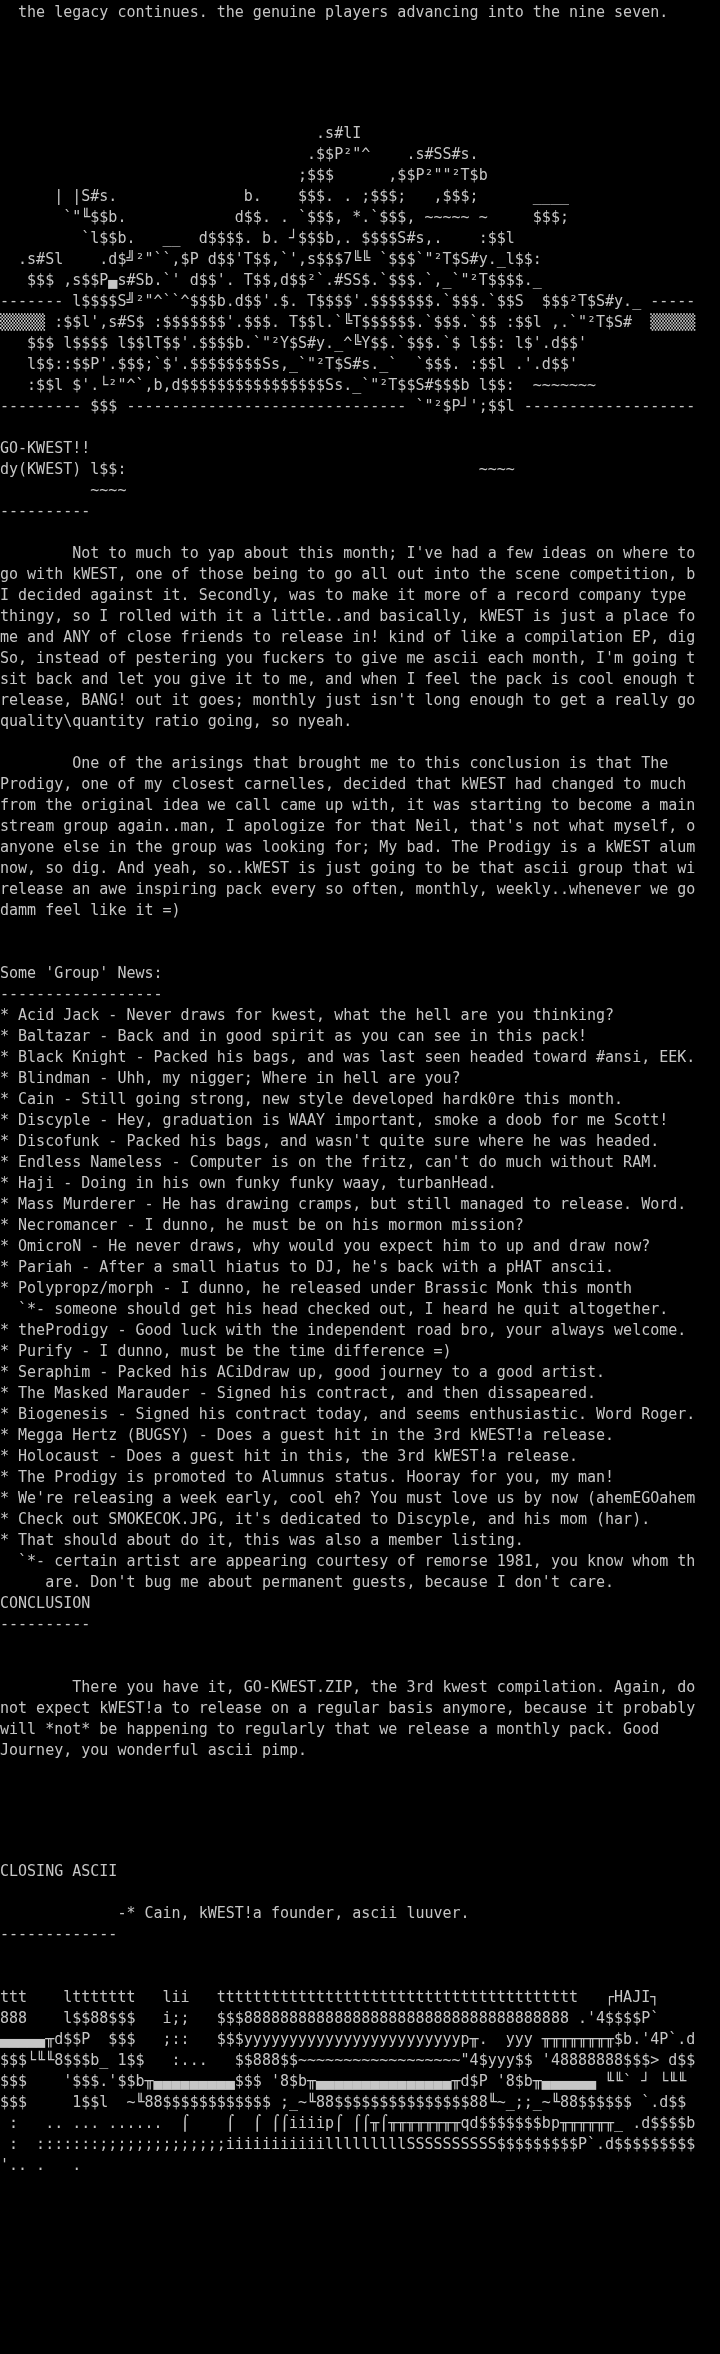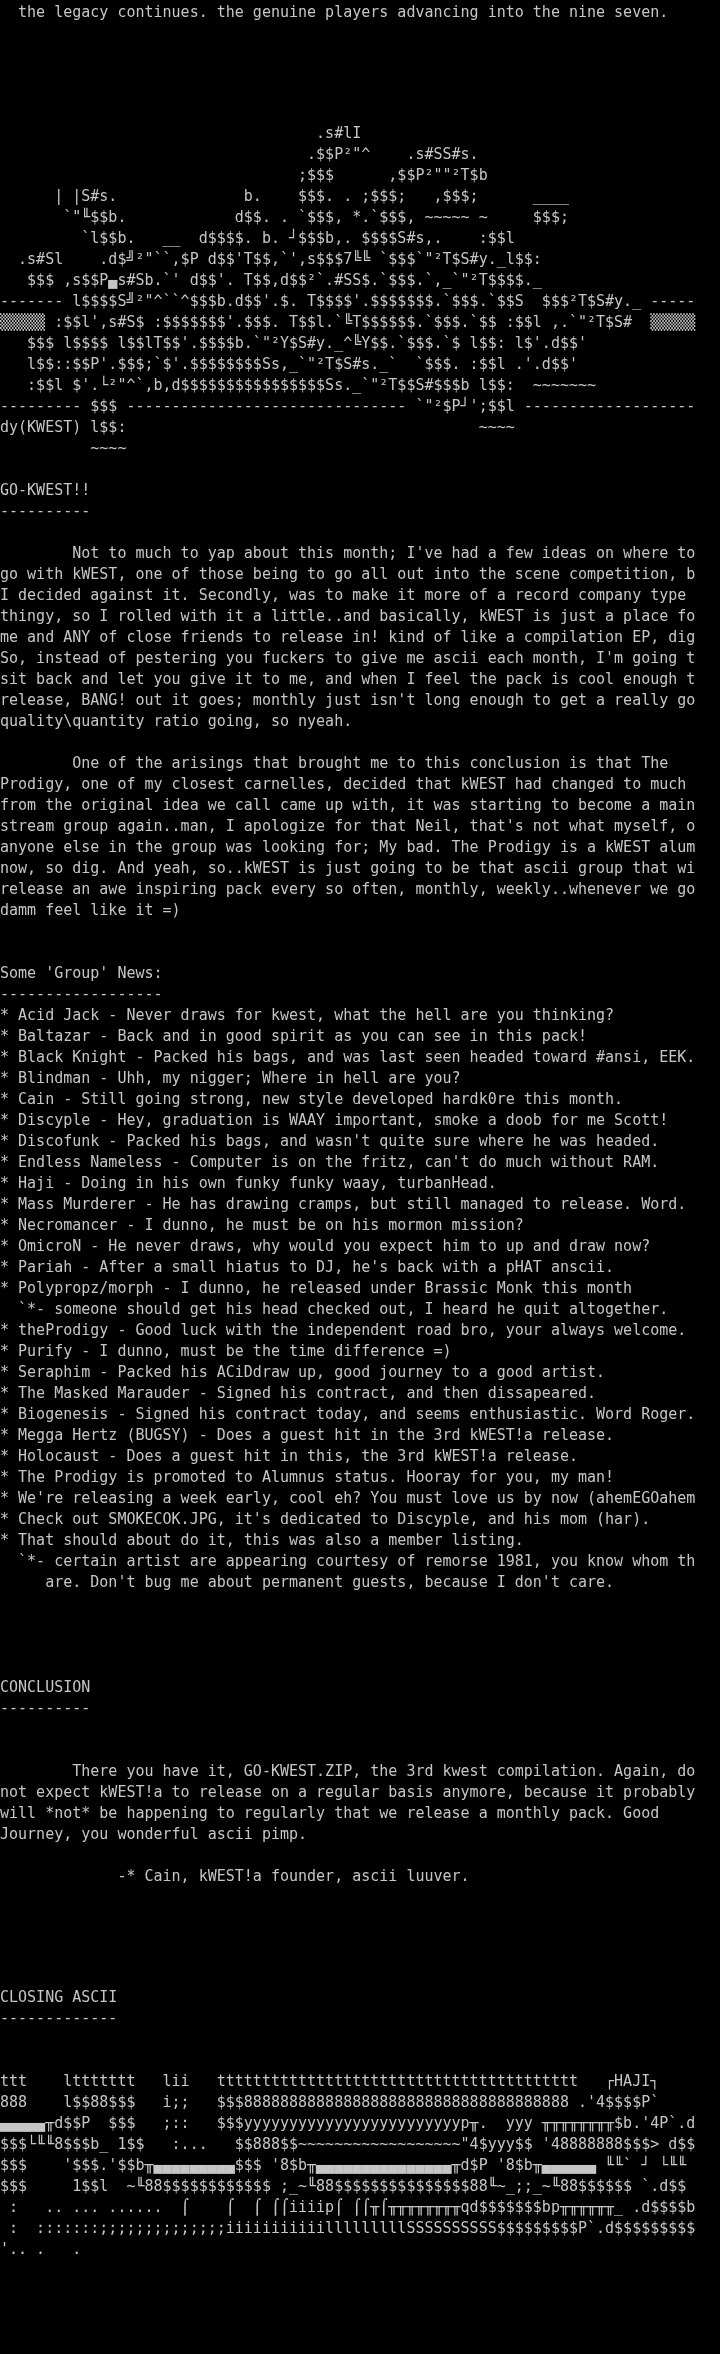--- a/index.html
+++ b/index.html
@@ -10,21 +10,21 @@
     font-size:15px;
     line-height:21px;
     color:#c6c6c6;
     white-space:pre;
     overflow:hidden;
     width:696px;
   }
   .mt1{margin-top:21px}
   .mt2{margin-top:42px}
   .mt3{margin-top:100px}
-  .mt4{margin-top:84px}
+  .mt4{}
 </style>
 </head>
 <body>
 
 <div>
 
   <pre class="txt">  the legacy continues. the genuine players advancing into the nine seven.</pre>
 
   <pre class="txt mt3">                                   .s#lI
                                   .$$P²"^    .s#SS#s.
@@ -34,24 +34,24 @@
          `l$$b.   __  d$$$$. b. ┘$$$b,. $$$$S#s,.    :$$l
   .s#Sl    .d$╝²"``,$P d$$'T$$,`',s$$$7╚╚ `$$$`"²T$S#y._l$$:
    $$$ ,s$$P▄s#Sb.`' d$$'. T$$,d$$²`.#SS$.`$$$.`,_`"²T$$$$._
 ------- l$$$$S╝²"^``^$$$b.d$$'.$. T$$$$'.$$$$$$$.`$$$.`$$S  $$$²T$S#y._ -------
 ▒▒▒▒▒ :$$l',s#S$ :$$$$$$$'.$$$. T$$l.`╚T$$$$$$.`$$$.`$$ :$$l ,.`"²T$S#  ▒▒▒▒▒
    $$$ l$$$$ l$$lT$$'.$$$$b.`"²Y$S#y._^╚Y$$.`$$$.`$ l$$: l$'.d$$'
    l$$::$$P'.$$$;`$'.$$$$$$$$Ss,_`"²T$S#s._`  `$$$. :$$l .'.d$$'
    :$$l $'.└²"^`,b,d$$$$$$$$$$$$$$$$Ss._`"²T$$S#$$$b l$$:  ~~~~~~~
 --------- $$$ ------------------------------- `"²$P┘';$$l ----------------------</pre>
 
+  <pre class="txt mt1">GO-KWEST!!</pre>
+
   <pre class="txt">dy(KWEST) l$$:                                       ~~~~
           ~~~~</pre>
-
-  <pre class="txt mt1">GO-KWEST!!</pre>
   <pre class="txt">----------</pre>
 
 
   <pre class="txt mt1">        Not to much to yap about this month; I've had a few ideas on where to
 go with kWEST, one of those being to go all out into the scene competition, but
 I decided against it. Secondly, was to make it more of a record company type
 thingy, so I rolled with it a little..and basically, kWEST is just a place for
 me and ANY of close friends to release in! kind of like a compilation EP, dig?
 So, instead of pestering you fuckers to give me ascii each month, I'm going to
 sit back and let you give it to me, and when I feel the pack is cool enough to
@@ -100,23 +100,23 @@
      are. Don't bug me about permanent guests, because I don't care.</pre>
 
   <pre class="txt mt4">CONCLUSION</pre>
   <pre class="txt">----------</pre>
 
   <pre class="txt mt2">        There you have it, GO-KWEST.ZIP, the 3rd kwest compilation. Again, do
 not expect kWEST!a to release on a regular basis anymore, because it probably
 will *not* be happening to regularly that we release a monthly pack. Good
 Journey, you wonderful ascii pimp.</pre>
 
+  <pre class="txt mt3">CLOSING ASCII</pre>
+
   <pre class="txt mt1">             -* Cain, kWEST!a founder, ascii luuver.</pre>
-
-  <pre class="txt mt3">CLOSING ASCII</pre>
   <pre class="txt">-------------</pre>
 
   <pre class="txt mt2">ttt    lttttttt   lii   tttttttttttttttttttttttttttttttttttttttt   ┌HAJI┐
 888    l$$88$$$   i;;   $$$888888888888888888888888888888888888 .'4$$$$P`
 ▄▄▄▄▄╥d$$P  $$$   ;::   $$$yyyyyyyyyyyyyyyyyyyyyyyyp╥.  yyy ╥╥╥╥╥╥╥╥$b.'4P`.d
 $$$└╙╙8$$$b_ 1$$   :...   $$888$$~~~~~~~~~~~~~~~~~~"4$yyy$$ '48888888$$$&gt; d$$
 $$$    '$$$.'$$b╥▄▄▄▄▄▄▄▄▄$$$ '8$b╥▄▄▄▄▄▄▄▄▄▄▄▄▄▄▄╥d$P '8$b╥▄▄▄▄▄▄ ╙╙` ┘ └╙╙
 $$$     1$$l  ~╙88$$$$$$$$$$$$ ;_~╙88$$$$$$$$$$$$$$$88╙~_;;_~╙88$$$$$$ `.d$$ ;$$
  :   .. ... ......  ⌠    ⌠  ⌠ ⌠⌠iiiip⌠ ⌠⌠╥⌠╥╥╥╥╥╥╥╥qd$$$$$$$bp╥╥╥╥╥╥_ .d$$$$b '╨
  :  :::::::;;;;;;;;;;;;;;iiiiiiiiiiilllllllllSSSSSSSSSS$$$$$$$$$P`.d$$$$$$$$$b╥

